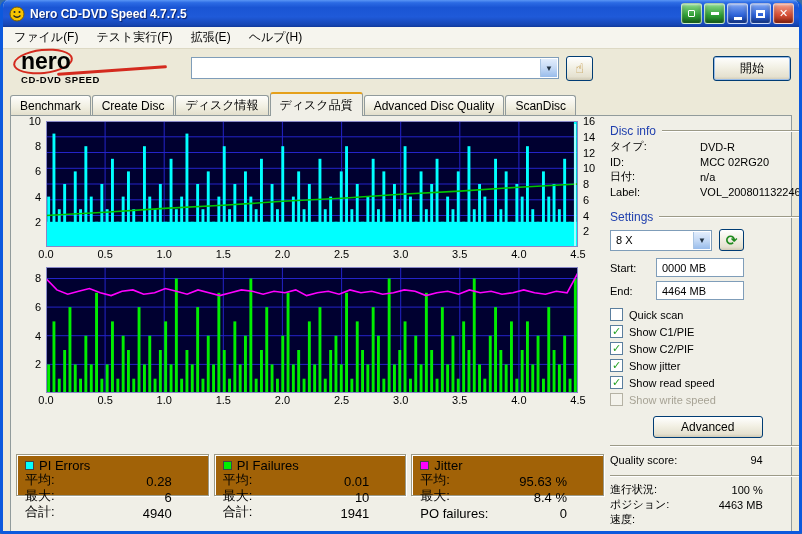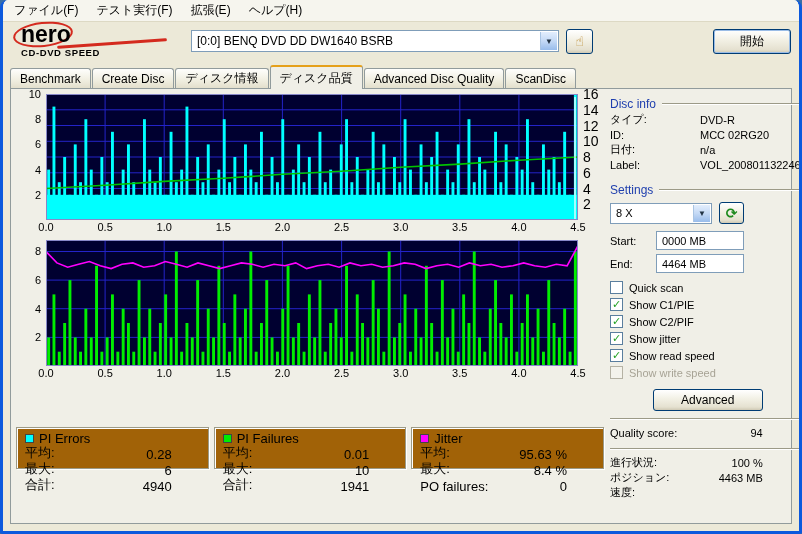--- a/index.html
+++ b/index.html
@@ -54,21 +54,21 @@
   .page { flex:1; margin:0 7px 7px 7px; border:1px solid #919B9C; background:#F0EFE7; display:flex; padding:5px; position:relative; z-index:1; }
   .charts-col { width:588px; flex:0 0 588px; display:flex; flex-direction:column; }
   .sidebar { flex:1; margin-left:6px; font-size:11px; display:flex; flex-direction:column; }
 
   
   .chart { display:grid; grid-template-columns:30px 1fr 26px; grid-template-rows:126px 15px; height:141px; }
   .chart .plot { grid-column:2; grid-row:1; background:#000030; position:relative; }
   .chart .plot svg { display:block; }
   .y-left  { grid-column:1; grid-row:1; position:relative; font-size:11px; }
   .y-left span  { position:absolute; right:5px; transform:translateY(-50%); }
-  .y-right { grid-column:3; grid-row:1; position:relative; font-size:14px; }
+  .y-right { grid-column:3; grid-row:1; position:relative; font-size:11px; }
   .y-right span { position:absolute; left:5px; transform:translateY(-50%); }
   .x-axis { grid-column:2; grid-row:2; position:relative; font-size:11px; }
   .x-axis span { position:absolute; top:1px; transform:translateX(-50%); }
   #chart1 { margin-top:5px; }
 
   
   .stats { display:flex; gap:5px; margin-top:6px; height:82px; }
   .stat-box { flex:1; border:1px solid #9C9A87; box-shadow:inset 1px 1px 0 #fff, 1px 1px 0 #fff; padding:3px 8px; font-size:13px; background:#a16207;margin-top:40px; }
   .stat-head { display:flex; align-items:center; gap:5px; height:15px; }
   .stat-swatch { width:9px; height:9px; border:1px solid #444; }
@@ -100,37 +100,60 @@
   .q-row { display:flex; height:16px; align-items:center; padding-right:38px; }
   .q-row .lbl { flex:1; }
   .p-row { display:flex; height:15px; align-items:center; padding-right:38px; }
   .p-row .val { margin-left:auto; }
 </style>
 </head>
 <body>
 
 <div class="window">
 
+  <div class="titlebar">
+    <svg class="title-icon" viewBox="0 0 16 16">
+      <circle cx="8" cy="8" r="7" fill="#F7C400" stroke="#7A5C00"></circle>
+      <circle cx="5.5" cy="6" r="1" fill="#222"></circle>
+        <circle cx="10.5" cy="6" r="1" fill="#222"></circle>
+      <path d="M4.5 9.5 Q8 13 11.5 9.5" stroke="#222" fill="none" stroke-width="1.2"></path>
+    </svg>
+    <span class="title-text">Nero CD-DVD Speed 4.7.7.5</span>
+    <div class="tb-btn tb-green">
+        <div class="glyph-dot"></div>
+      </div>
+    <div class="tb-btn tb-green">
+        <div class="glyph-min" style="margin-top:0"></div>
+      </div>
+    <div class="tb-btn tb-blue">
+        <div class="glyph-min"></div>
+      </div>
+    <div class="tb-btn tb-blue">
+        <div class="glyph-max"></div>
+      </div>
+    <div class="tb-btn tb-red">
+        <span>✕</span>
+      </div>
+  </div>
 
   <div class="menubar">
     <span class="menu-item">ファイル(F)</span>
     <span class="menu-item">テスト実行(F)</span>
     <span class="menu-item">拡張(E)</span>
     <span class="menu-item">ヘルプ(H)</span>
   </div>
 
   <div class="toolbar">
     <div class="logo">
       <span class="logo-ring"></span>
       <span class="logo-swoosh"></span>
       <div class="logo-nero">nero</div>
       <div class="logo-sub">CD-DVD SPEED</div>
     </div>
     <div class="combo">
-      <span>[0:0]  BENQ DVD DD DW1640 BSRB</span>
       <span class="combo-arrow">▼</span>
     </div>
     <div class="xp-btn hand-btn">
         <span>☝</span>
       </div>
     <div class="xp-btn start-btn">
         <span>開始</span>
       </div>
   </div>
 

